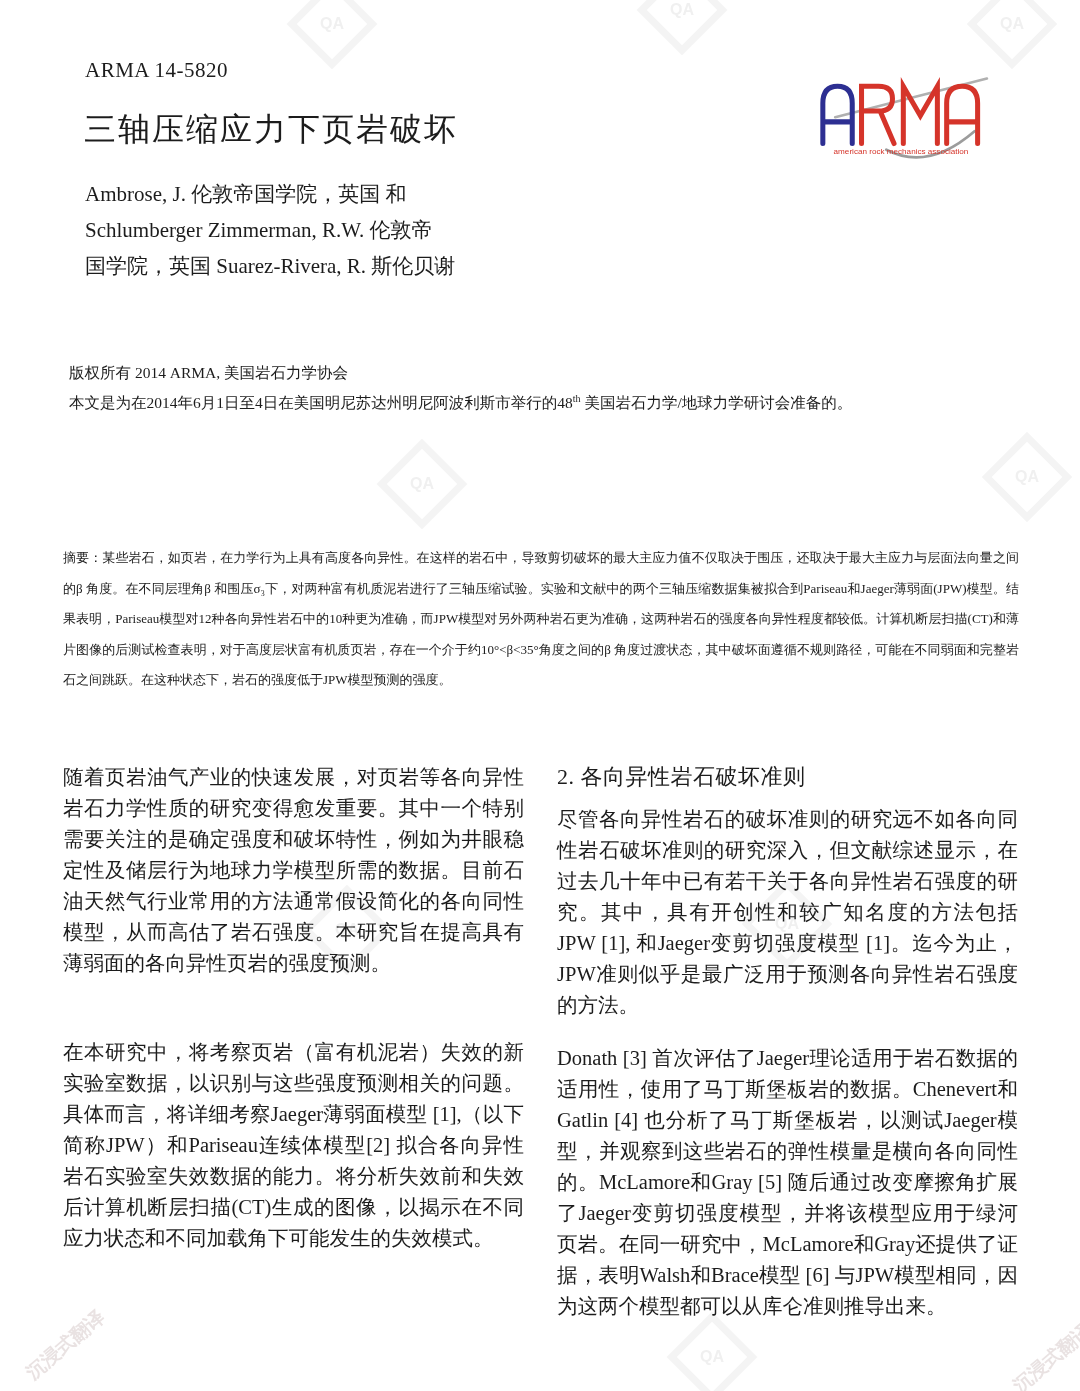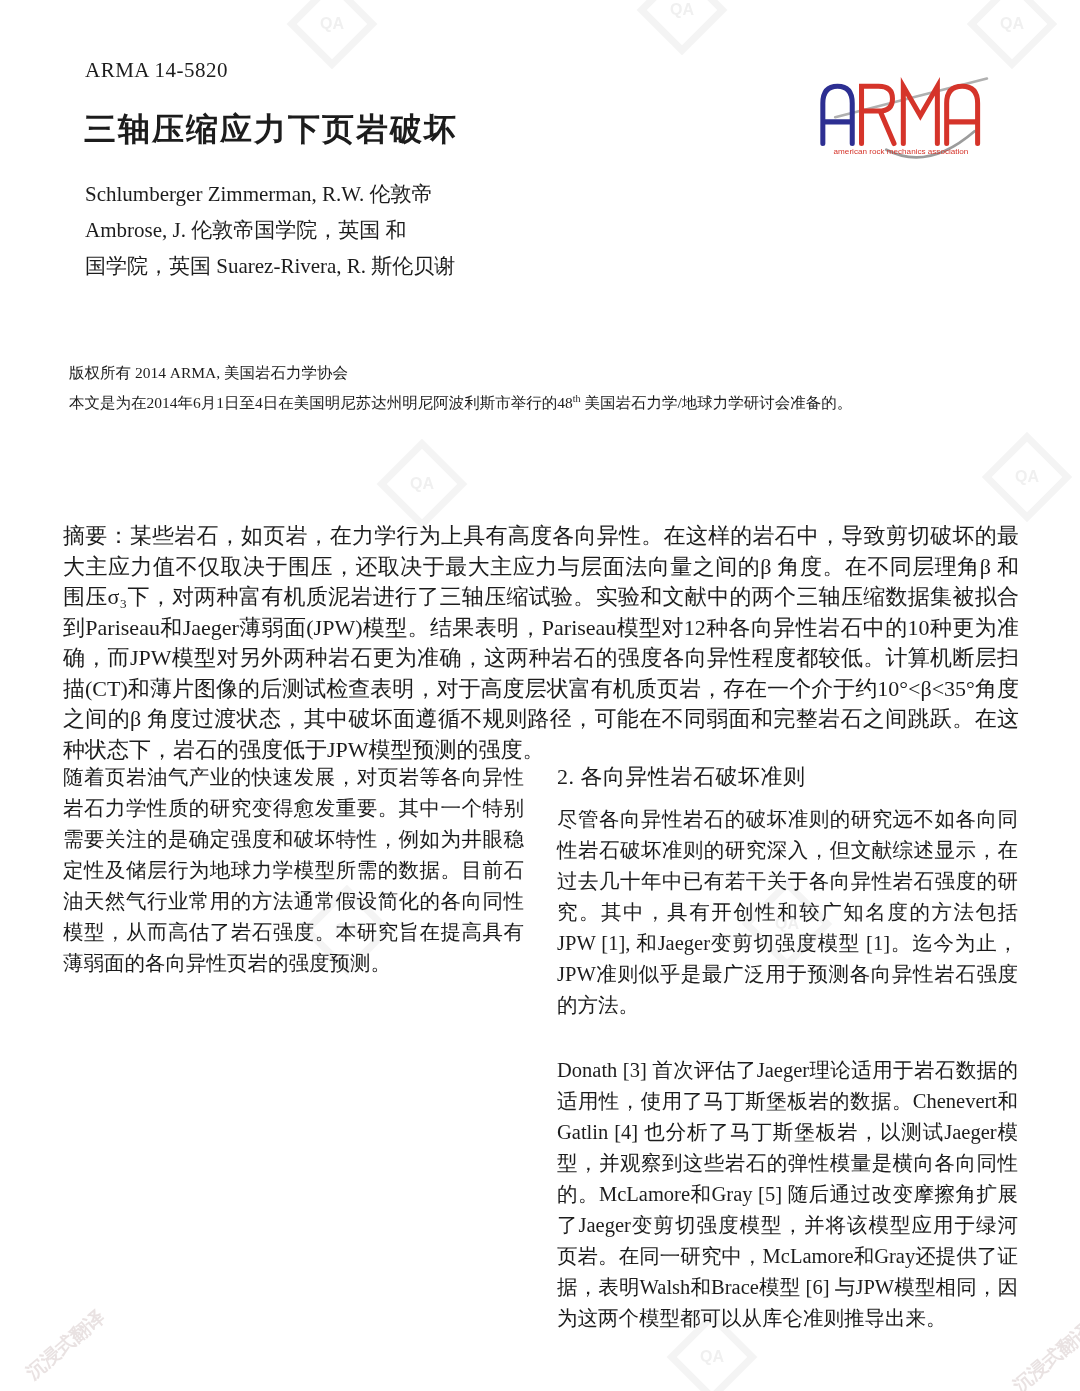--- a/index.html
+++ b/index.html
@@ -6,38 +6,38 @@
   .page {
     position:relative;
     width:1080px; height:1391px;
     background:#ffffff;
     font-family:"Liberation Serif","DejaVu Serif",serif;
     color:#1c1c1c;
     overflow:hidden;
   }
   
   .paper-no { position:absolute; left:85px; top:58px; font-size:21px; letter-spacing:0.5px; }
-  .doc-title { position:absolute; left:84px; top:108px; font-size:32px; font-weight:700; letter-spacing:2px; }
+  .doc-title { position:absolute; left:84px; top:108px; font-size:32px; font-weight:400; letter-spacing:2px; }
   .authors { position:absolute; left:85px; top:176px; font-size:21px; line-height:36px; }
   
   .logo { position:absolute; left:812px; top:64px; width:178px; height:108px; }
   
   .copyright { position:absolute; left:69px; top:360px; width:950px; font-size:15.5px; line-height:26px; }
   .copyright sup { font-size:10px; }
   .notice { position:absolute; left:69px; top:424px; width:951px; font-size:16px; line-height:30px; text-align:justify; }
   
-  .abstract { position:absolute; left:63px; top:521px; width:956px; font-size:22px; line-height:30.5px; text-align:justify; }
+  .abstract { position:absolute; left:63px; top:543px; width:956px; font-size:13px; line-height:30.5px; text-align:justify; }
   
   .col { position:absolute; top:762px; width:461px; }
   .col-left  { left:63px; }
   .col-right { left:557px; }
   .sec-heading { font-size:22px; margin:0 0 12px 0; font-weight:500; letter-spacing:0.5px; }
   .col p { font-size:20.5px; line-height:31px; text-align:justify; margin:0; }
   .col-left  p.second { margin-top:58px; }
-  .col-right p.second { margin-top:34px; }
+  .col-right p.second { margin-top:22px; }
   
   .wm-diamond {
     position:absolute; width:50px; height:50px;
     border:7px solid #f4f4f4; transform:rotate(45deg);
     display:flex; align-items:center; justify-content:center;
   }
   .wm-diamond span {
     transform:rotate(-45deg);
     font-family:"Liberation Sans","DejaVu Sans",sans-serif;
     font-size:16px; color:#f0f0f0; font-weight:bold;
@@ -95,35 +95,36 @@
         <path d="M118,92 L118,18 L140,56 L162,18 L162,92" stroke="#d5342a" stroke-width="6.5"></path>
         <path d="M174,92 L174,40 Q174,18 194,18 Q214,18 214,40 L214,92 M174,64 L214,64" stroke="#d5342a" stroke-width="6.5"></path>
       </g>
       <text x="115" y="106" text-anchor="middle" font-family="Liberation Sans, DejaVu Sans, sans-serif" font-size="10.5" fill="#d5342a">american rock mechanics association</text>
     </svg>
   </div>
 
   <div class="doc-title">三轴压缩应力下页岩破坏</div>
 
   <div class="authors">
+    <div>Ambrose, J. 伦敦帝国学院，英国 和</div>
     <div>Schlumberger Zimmerman, R.W. 伦敦帝</div>
-    <div>Ambrose, J. 伦敦帝国学院，英国 和</div>
     <div>国学院，英国 Suarez-Rivera, R. 斯伦贝谢</div>
   </div>
 
   <div class="copyright">
     <div>版权所有 2014 ARMA, 美国岩石力学协会</div>
     <div><span>本文是为在2014年6月1日至4日在美国明尼苏达州明尼阿波利斯市举行的48</span><sup>th</sup><span> 美国岩石力学/地球力学研讨会准备的。</span></div>
   </div>
 
 
   <div class="abstract">摘要：某些岩石，如页岩，在力学行为上具有高度各向异性。在这样的岩石中，导致剪切破坏的最大主应力值不仅取决于围压，还取决于最大主应力与层面法向量之间的β 角度。在不同层理角β 和围压σ₃下，对两种富有机质泥岩进行了三轴压缩试验。实验和文献中的两个三轴压缩数据集被拟合到Pariseau和Jaeger薄弱面(JPW)模型。结果表明，Pariseau模型对12种各向异性岩石中的10种更为准确，而JPW模型对另外两种岩石更为准确，这两种岩石的强度各向异性程度都较低。计算机断层扫描(CT)和薄片图像的后测试检查表明，对于高度层状富有机质页岩，存在一个介于约10°&lt;β&lt;35°角度之间的β 角度过渡状态，其中破坏面遵循不规则路径，可能在不同弱面和完整岩石之间跳跃。在这种状态下，岩石的强度低于JPW模型预测的强度。</div>
 
   <div class="col col-left">
     <p>随着页岩油气产业的快速发展，对页岩等各向异性岩石力学性质的研究变得愈发重要。其中一个特别需要关注的是确定强度和破坏特性，例如为井眼稳定性及储层行为地球力学模型所需的数据。目前石油天然气行业常用的方法通常假设简化的各向同性模型，从而高估了岩石强度。本研究旨在提高具有薄弱面的各向异性页岩的强度预测。</p>
+    <p class="second">在本研究中，将考察页岩（富有机泥岩）失效的新实验室数据，以识别与这些强度预测相关的问题。具体而言，将详细考察Jaeger薄弱面模型 [1],（以下简称JPW）和Pariseau连续体模型[2] 拟合各向异性岩石实验室失效数据的能力。将分析失效前和失效后计算机断层扫描(CT)生成的图像，以揭示在不同应力状态和不同加载角下可能发生的失效模式。</p>
   </div>
 
   <div class="col col-right">
     <h2 class="sec-heading">2. 各向异性岩石破坏准则</h2>
     <p>尽管各向异性岩石的破坏准则的研究远不如各向同性岩石破坏准则的研究深入，但文献综述显示，在过去几十年中已有若干关于各向异性岩石强度的研究。其中，具有开创性和较广知名度的方法包括JPW [1], 和Jaeger变剪切强度模型 [1]。迄今为止，JPW准则似乎是最广泛用于预测各向异性岩石强度的方法。</p>
     <p class="second">Donath [3] 首次评估了Jaeger理论适用于岩石数据的适用性，使用了马丁斯堡板岩的数据。Chenevert和Gatlin  [4]  也分析了马丁斯堡板岩，以测试Jaeger模型，并观察到这些岩石的弹性模量是横向各向同性的。McLamore和Gray [5] 随后通过改变摩擦角扩展了Jaeger变剪切强度模型，并将该模型应用于绿河页岩。在同一研究中，McLamore和Gray还提供了证据，表明Walsh和Brace模型 [6] 与JPW模型相同，因为这两个模型都可以从库仑准则推导出来。</p>
   </div>
 
 </div>
 

